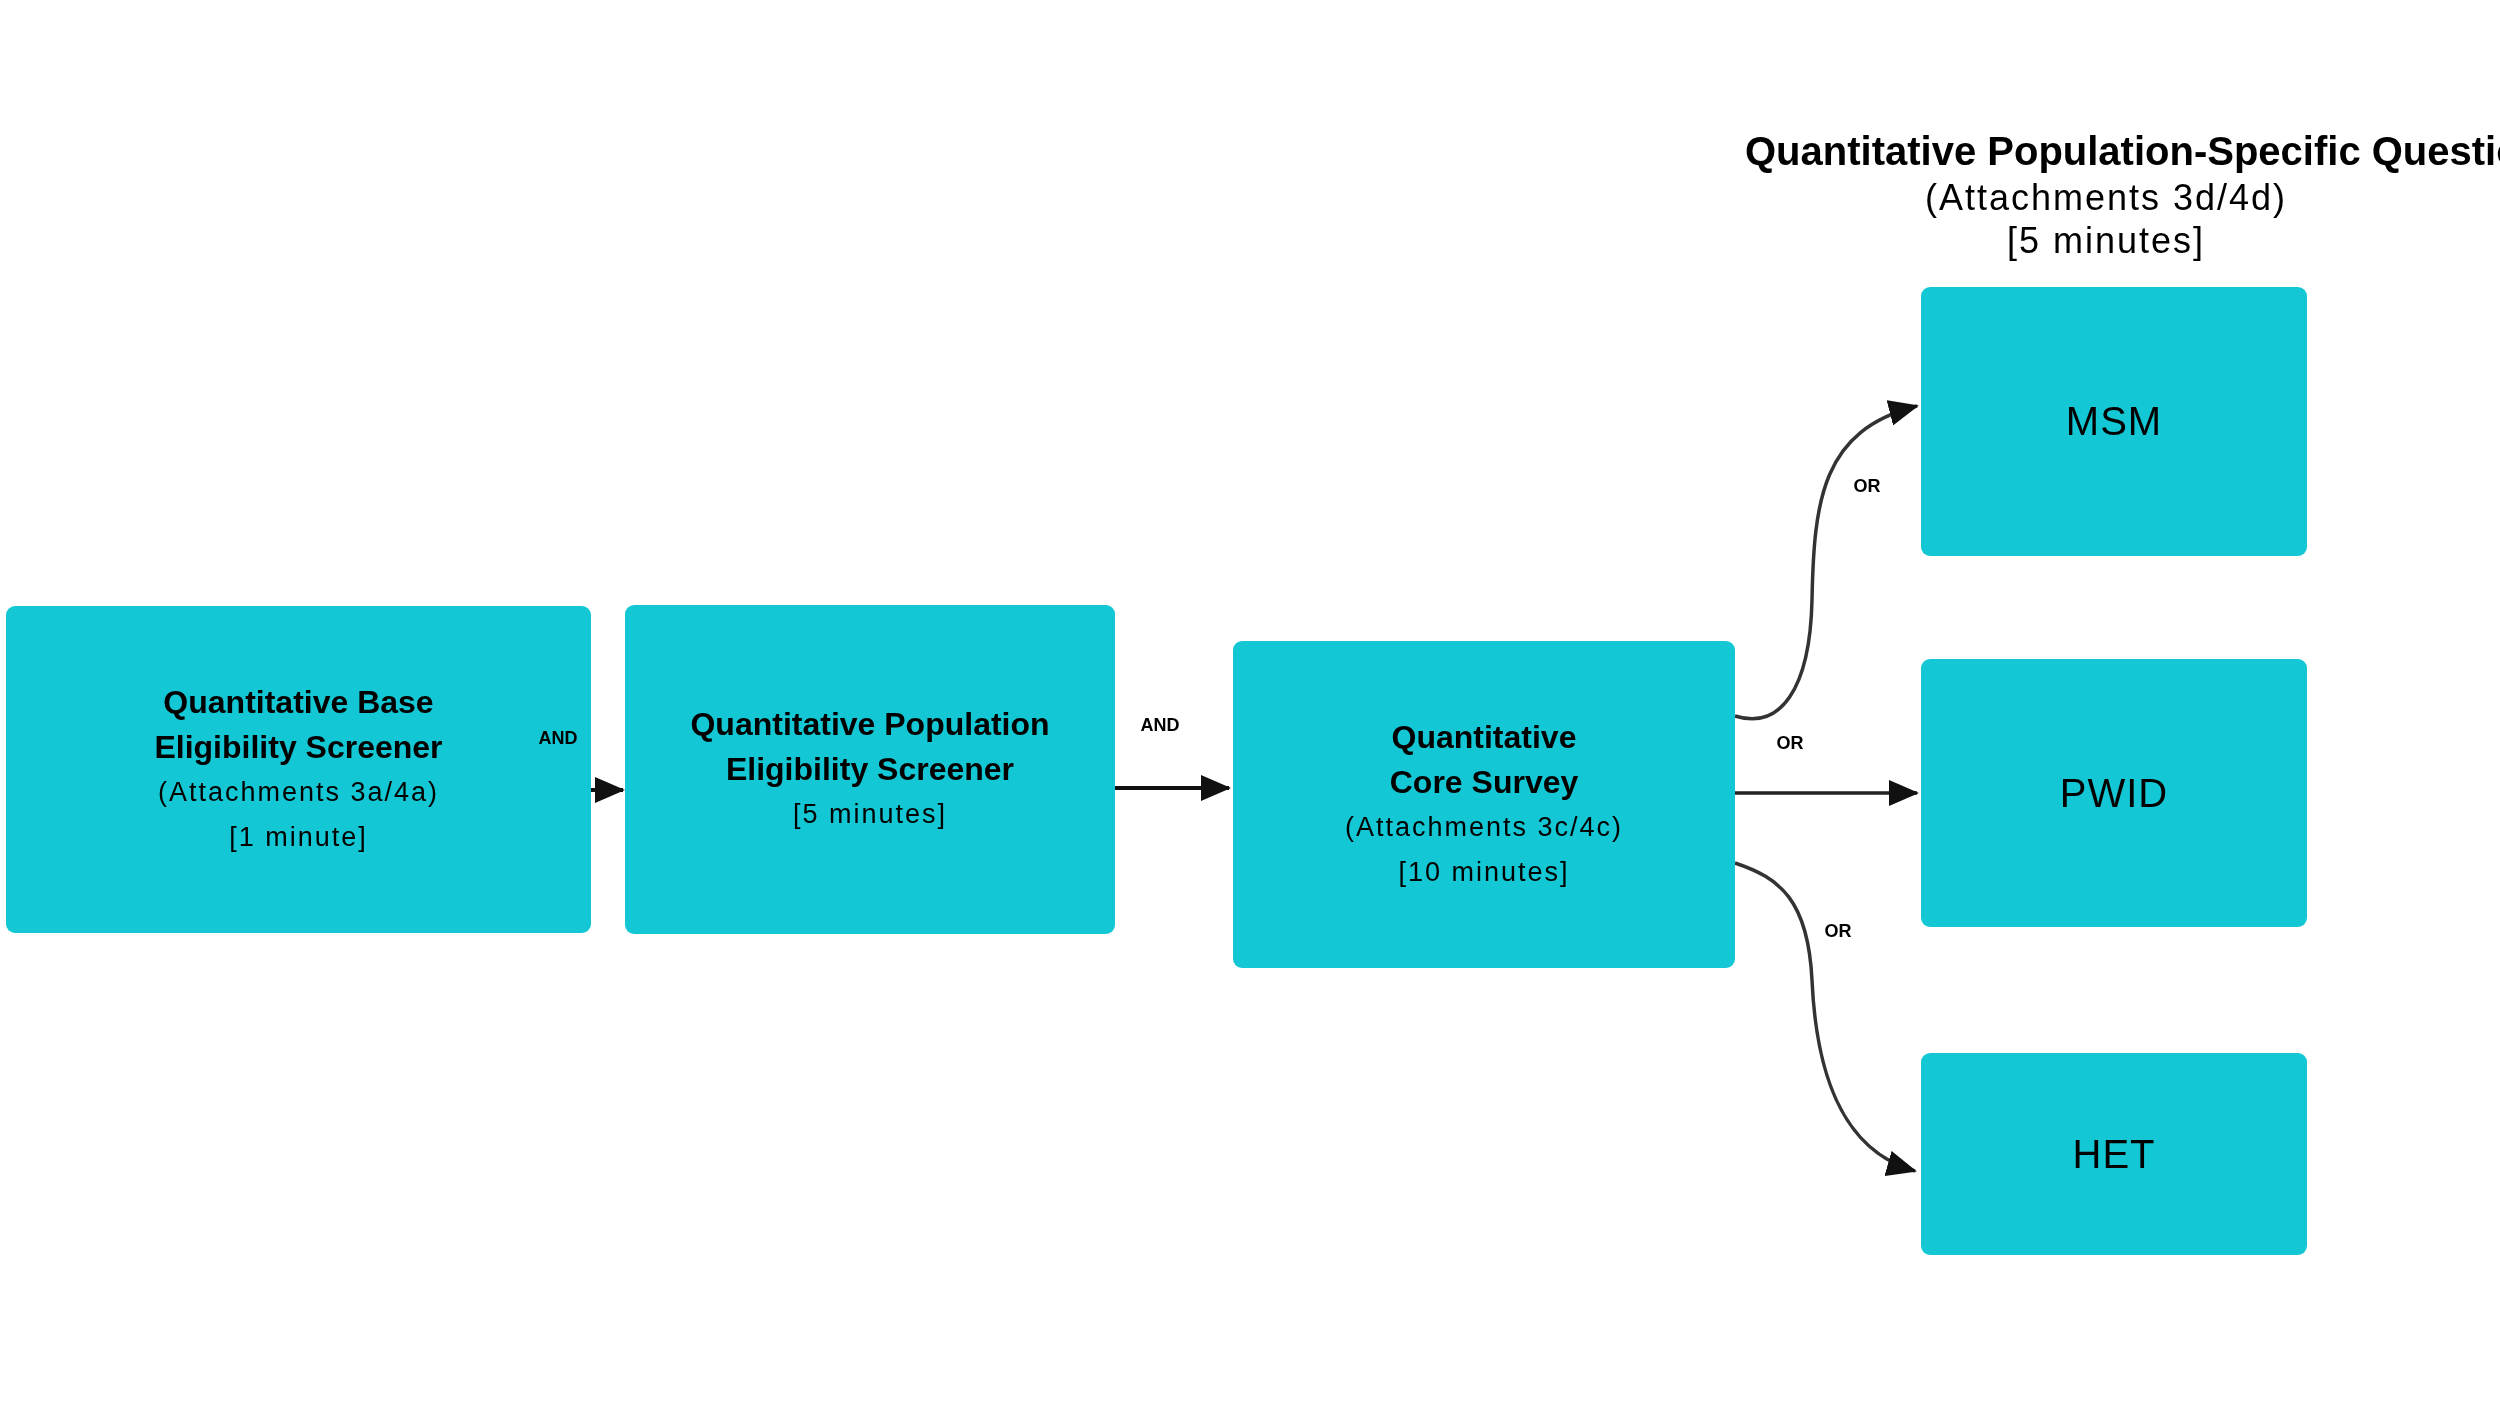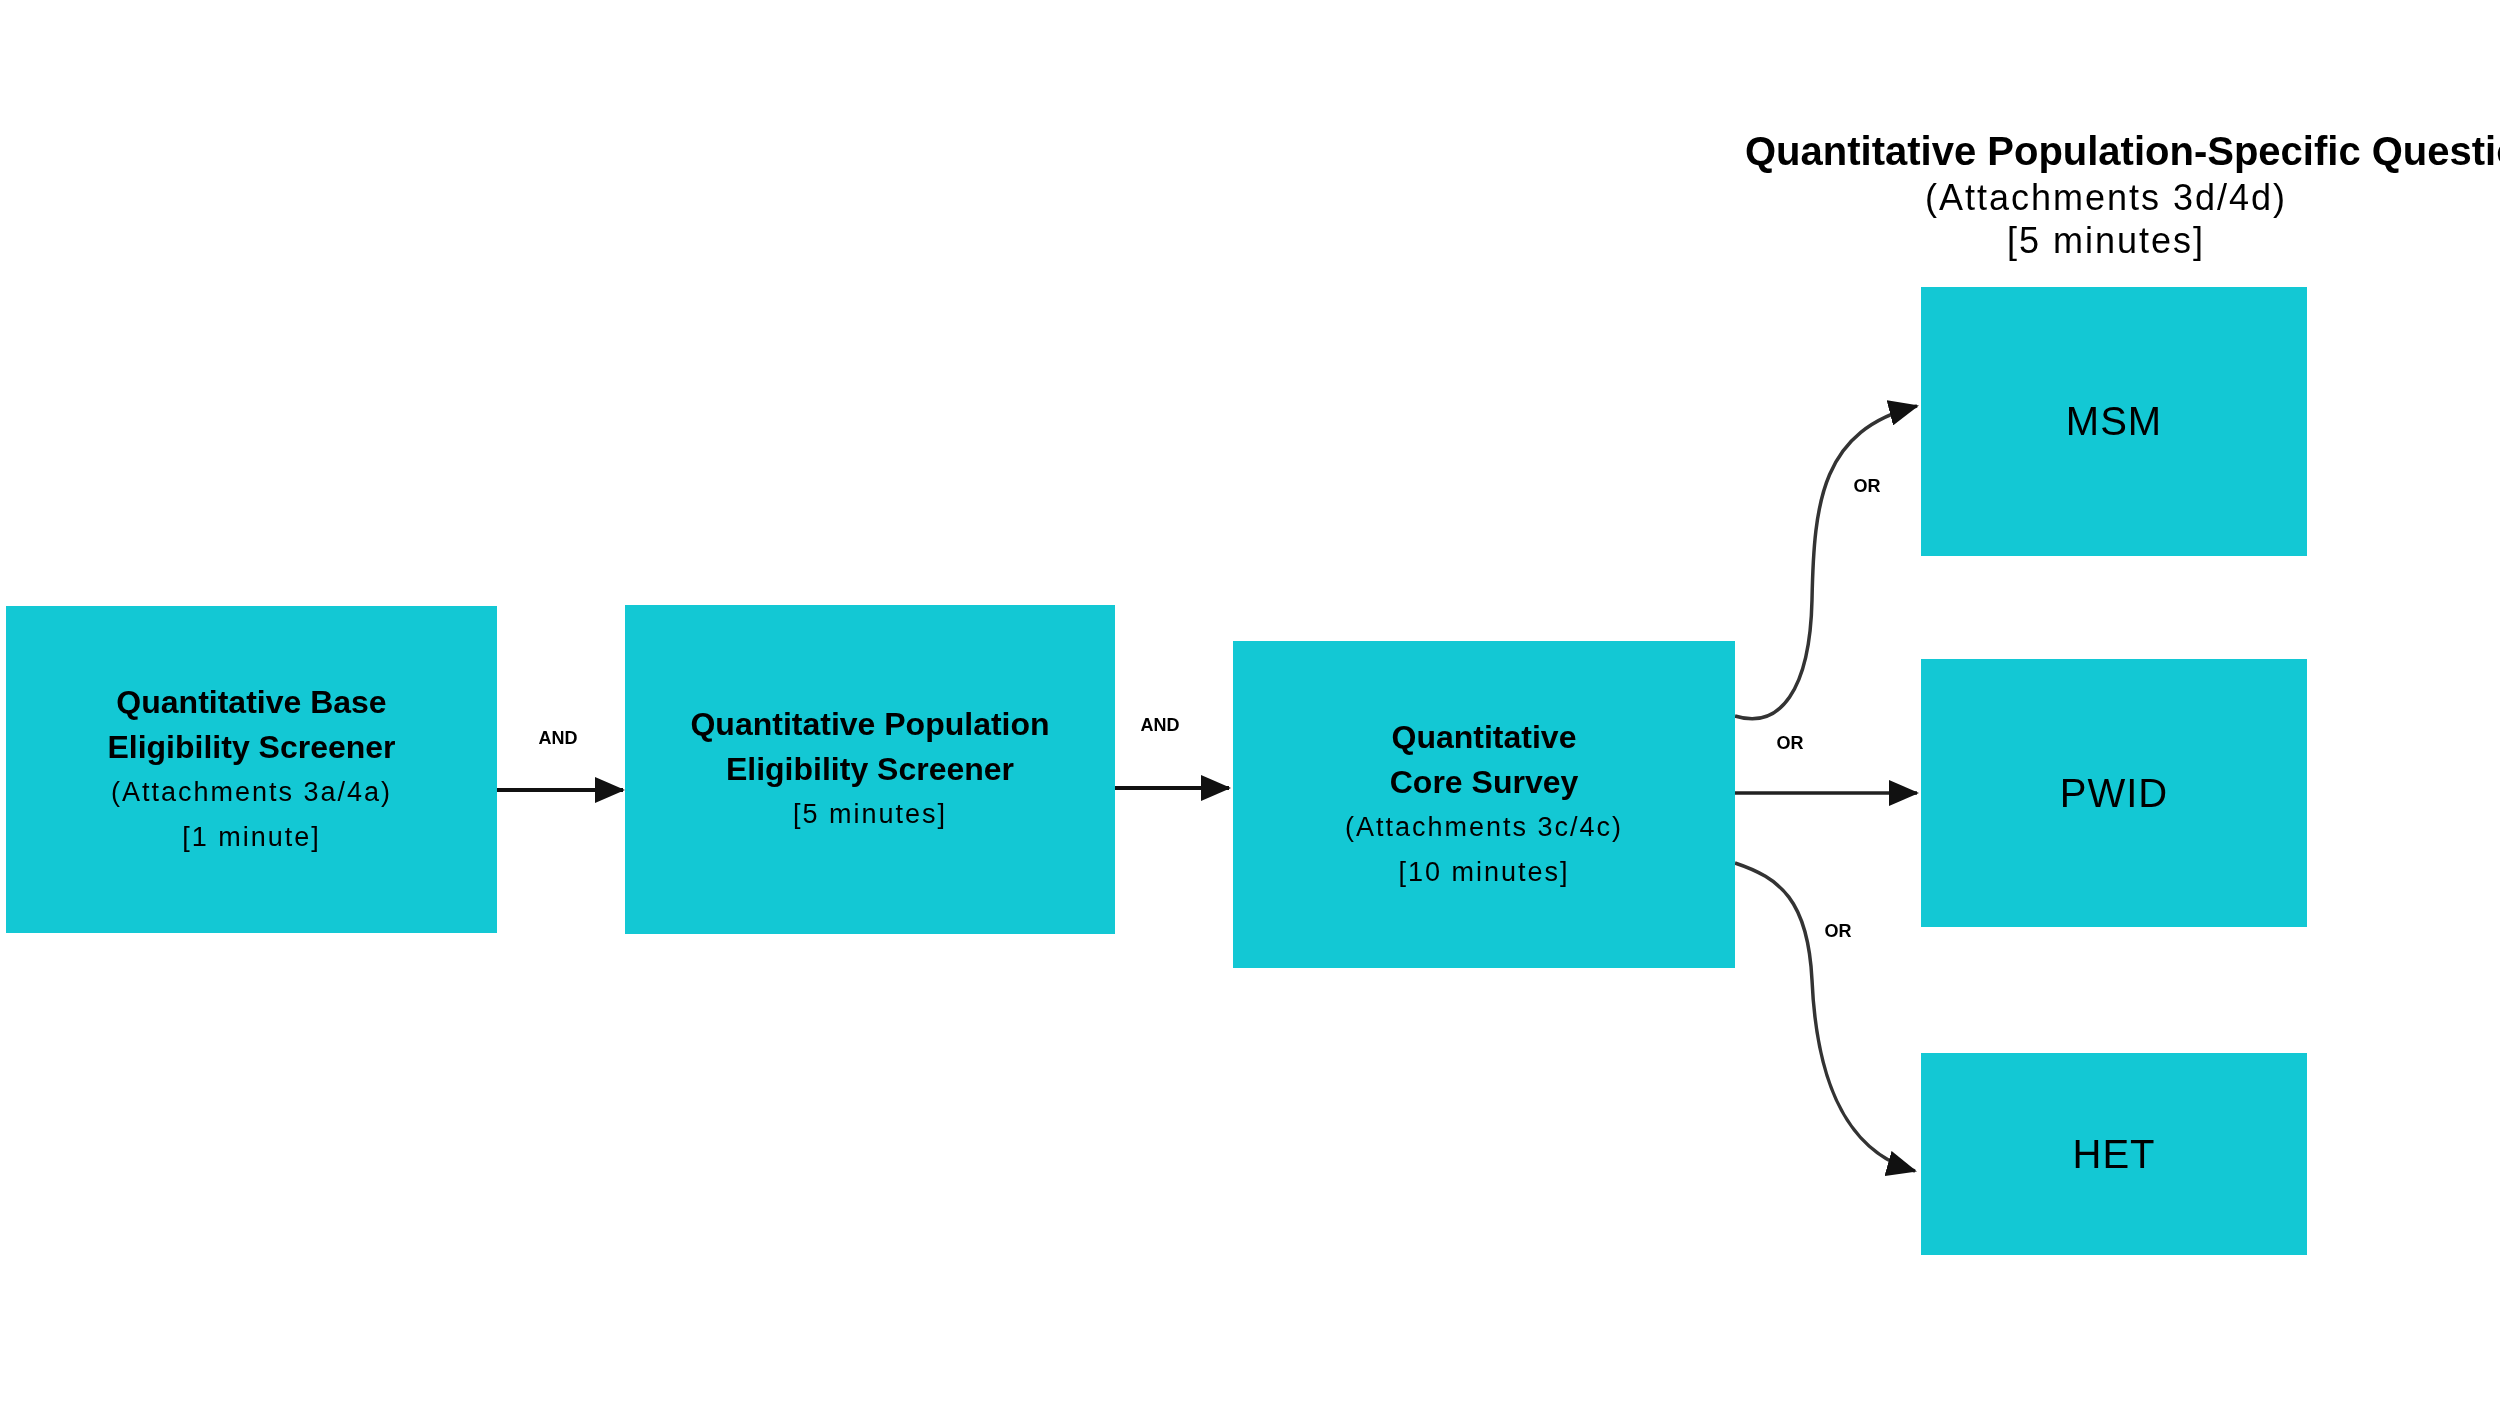--- a/index.html
+++ b/index.html
@@ -15,41 +15,42 @@
   #wires { position: absolute; left: 0; top: 0; width: 2500px; height: 1406px; }
 
   .node {
     position: absolute;
     background: #13C8D4;
     display: flex;
     flex-direction: column;
     align-items: center;
     justify-content: center;
     text-align: center;
+    border-radius: 9px;
   }
   .node .t-bold {
     font-size: 32px;
     font-weight: bold;
     line-height: 45px;
     white-space: nowrap;
   }
   .node .t-reg {
     font-size: 27px;
     font-weight: normal;
     line-height: 45px;
     letter-spacing: 2px;
     white-space: nowrap;
   }
   .pop-label {
     font-size: 40px;
     font-weight: normal;
     letter-spacing: 1px;
   }
 
-  #box-base      { left: 6px;    top: 606px; width: 491px; height: 327px; }
+  #box-base      { left: 6px;    top: 606px; width: 585px; height: 327px; }
   #box-pop       { left: 625px;  top: 605px; width: 490px; height: 329px; }
   #box-core      { left: 1233px; top: 641px; width: 502px; height: 327px; }
   #box-msm       { left: 1921px; top: 287px; width: 386px; height: 269px; }
   #box-pwid      { left: 1921px; top: 659px; width: 386px; height: 268px; }
   #box-het       { left: 1921px; top: 1053px; width: 386px; height: 202px; }
 
   #header {
     position: absolute;
     left: 1745px;
     top: 126px;

